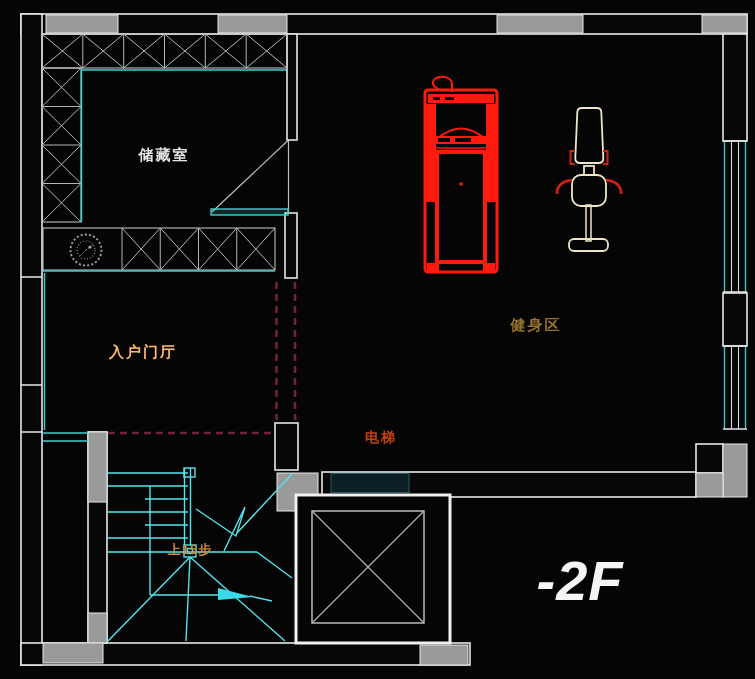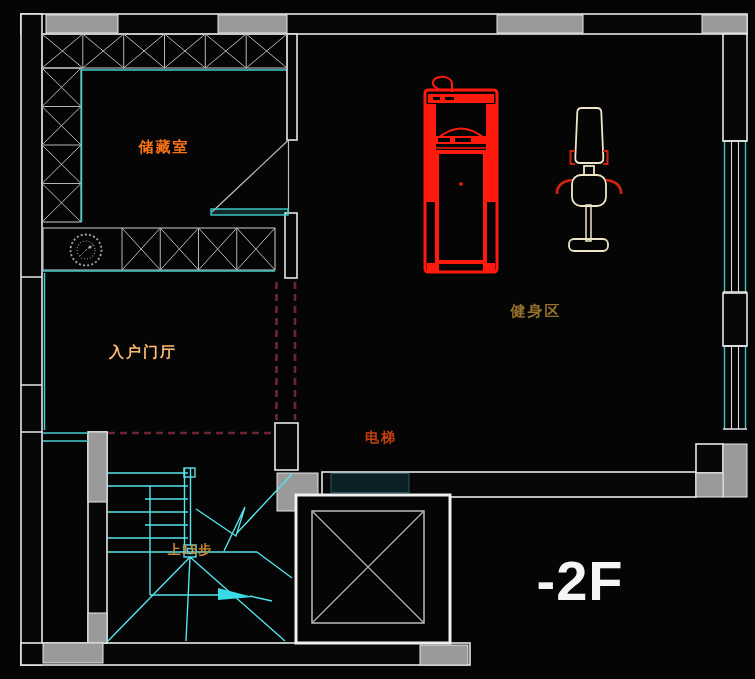--- a/index.html
+++ b/index.html
@@ -7,29 +7,30 @@
     position:relative;width:755px;height:679px;overflow:hidden;
     background:#050505;
     font-family:"Liberation Sans", sans-serif;
   }
   svg{position:absolute;left:0;top:0;}
   .lbl{
     position:absolute;transform:translate(-50%,-50%);
     font-weight:bold;font-size:15px;letter-spacing:2px;white-space:nowrap;
     font-family:"Liberation Sans", sans-serif;
   }
-  .lbl-storage{color:#f97316;}
+  .lbl-storage{color:#e5e5e5;margin-top:8px;}
   .lbl-foyer{color:#fdba74;}
   .lbl-gym{color:#96722e;}
   .lbl-elevator{color:#c2410c;font-size:14px;}
   .lbl-stairs{color:#cc8a3c;font-size:13px;letter-spacing:1px;}
   .floor-label{
     position:absolute;left:580px;top:580px;transform:translate(-50%,-50%);
     font-weight:800;font-size:56px;color:#f5f5f5;letter-spacing:1px;
     font-family:"Liberation Sans", sans-serif;
+    font-style:italic;
   }
 </style>
 </head>
 <body>
 
 <div id="canvas">
 <svg width="755" height="679" viewBox="0 0 755 679">
 
   <g fill="#070707" stroke="#e8e8e8" stroke-width="1.6">
     <rect x="21" y="14" width="726" height="20"></rect>
@@ -161,17 +162,17 @@
     <path d="M190,557 L108,641 M190,557 L186,641 M190,557 L285,641"></path>
     <path d="M292,474 L237,533 M257,552 L292,578"></path>
     <polyline points="196,509 236,536 245,507 224,551"></polyline>
     <polygon points="218,588 218,600 253,597" fill="#39d9e8" stroke="none"></polygon>
     <path d="M250,596 L272,601"></path>
   </g>
 </svg>
 
   <div class="lbl lbl-storage" style="left:164px;top:147px;">储藏室</div>
   <div class="lbl lbl-foyer" style="left:143px;top:352px;">入户门厅</div>
-  <div class="lbl lbl-gym" style="left:536px;top:311px;">健身区</div>
+  <div class="lbl lbl-gym" style="left:536px;top:325px;">健身区</div>
   <div class="lbl lbl-elevator" style="left:381px;top:438px;">电梯</div>
   <div class="lbl lbl-stairs" style="left:190px;top:550px;">上15步</div>
   <div class="floor-label">-2F</div>
 </div>
 
 </body></html>

